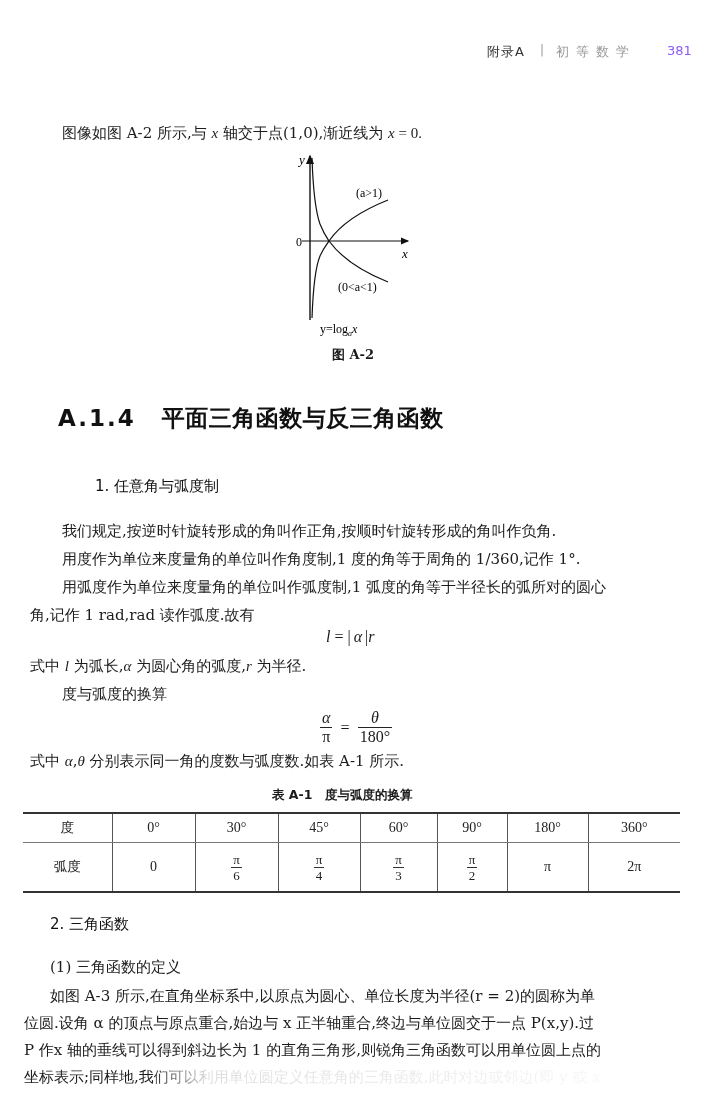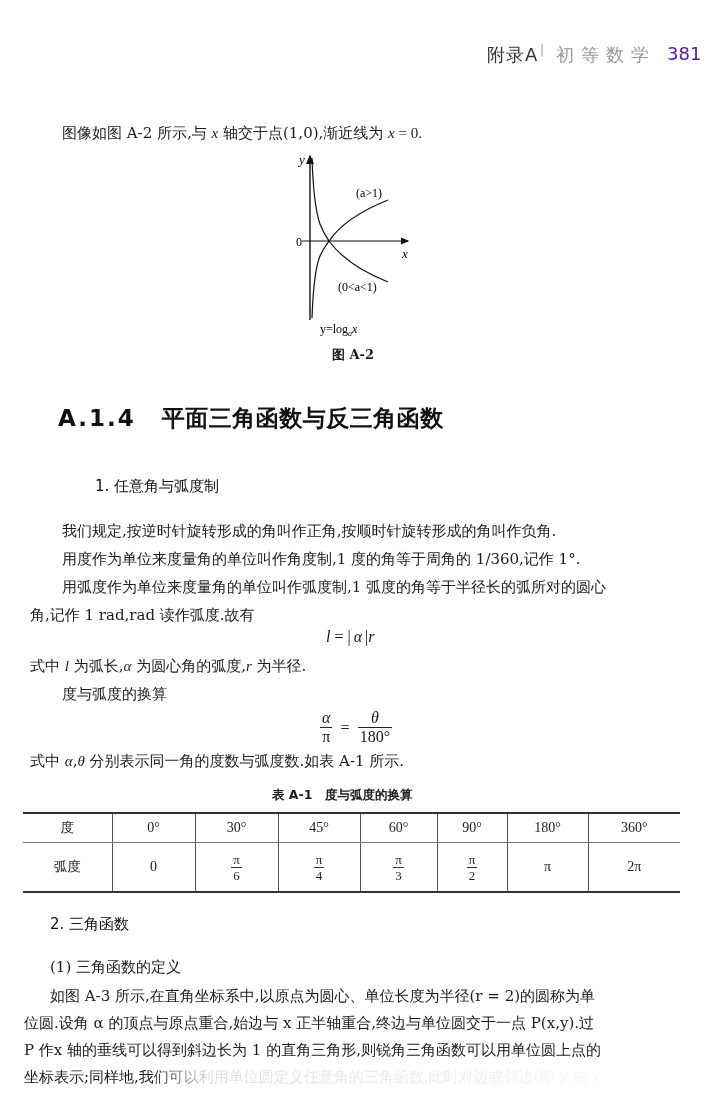--- a/index.html
+++ b/index.html
@@ -2,25 +2,25 @@
 <html><head>
 <meta charset="utf-8">
 <style>
   html, body { margin: 0; padding: 0; background: #ffffff; }
   body {
     width: 720px; height: 1114px; position: relative; overflow: hidden;
     font-family: "DejaVu Serif", "Liberation Serif", serif;
     color: #1a1a1a;
   }
   .abs { position: absolute; white-space: nowrap; }
-  .header { top: 43px; font-family: "DejaVu Sans", "Liberation Sans", sans-serif; font-size: 18px; }
+  .header { top: 43px; font-family: "DejaVu Sans", "Liberation Sans", sans-serif; font-size: 13px; }
   .hdr-app { left: 487px; color: #333; letter-spacing: 1px; }
   .hdr-sep { left: 540px; color: #999; font-size: 12px; }
   .hdr-sub { left: 556px; color: #999; letter-spacing: 7px; }
-  .hdr-page { left: 667px; color: #4c1d95; }
+  .hdr-page { left: 667px; color: #8b5cf6; }
 
   .body-text { font-size: 15px; line-height: 20px; color: #1c1c1c; }
   .math { font-family: "Liberation Serif", "DejaVu Serif", serif; font-style: italic; }
   .rm { font-family: "Liberation Serif", "DejaVu Serif", serif; font-style: normal; }
 
   .section-title {
     left: 58px; top: 403px; font-family: "DejaVu Sans", "Liberation Sans", sans-serif;
     font-size: 23px; font-weight: bold; color: #111; letter-spacing: 0.5px;
   }
   .section-title .num { margin-right: 26px; letter-spacing: 2px; }

